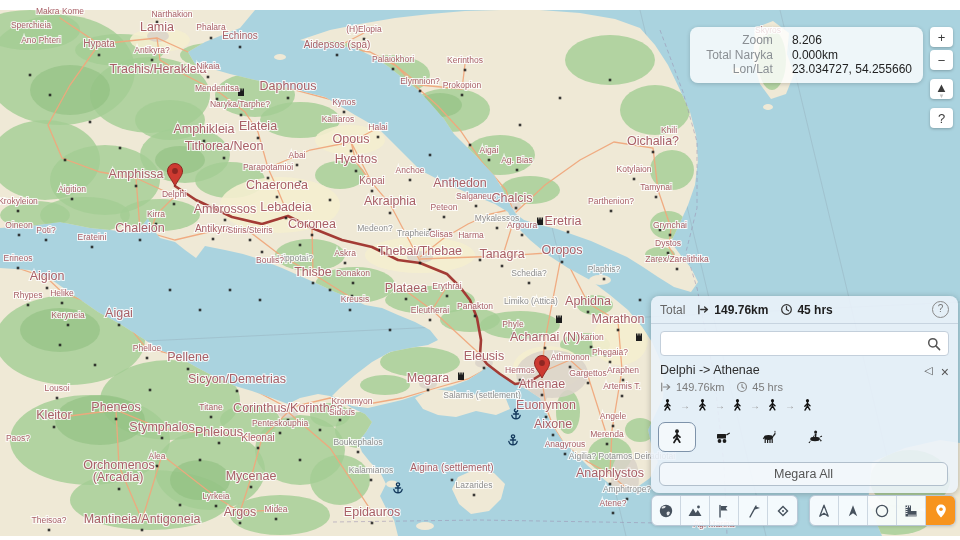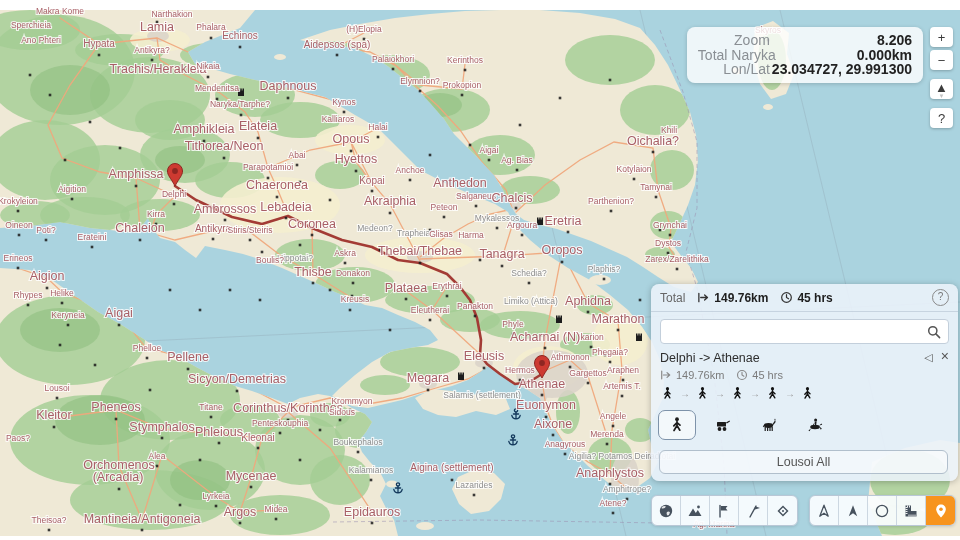--- a/index.html
+++ b/index.html
@@ -11,50 +11,50 @@
   }
   #map{position:absolute;left:0;top:0;}
   #map text{paint-order:stroke;stroke:#fff;stroke-width:2.2px;stroke-opacity:.8;
             fill:var(--label);font-family:"Liberation Sans",sans-serif;text-anchor:middle;}
   #map text.s1{font-size:8.5px;} #map text.s2{font-size:10px;} #map text.s3{font-size:12.5px;}
   #map text.g{fill:#8d8d8d;}
 
   
   .info-box{position:absolute;top:27px;right:37px;background:rgba(255,255,255,.8);
     border-radius:8px;padding:6px 11px;box-shadow:0 1px 4px rgba(0,0,0,.18);}
-  .info-box .row{display:grid;grid-template-columns:72px auto;gap:0 2px;line-height:14.5px;
-    font-size:14px;white-space:nowrap;}
+  .info-box .row{display:grid;grid-template-columns:72px auto;gap:0 19px;line-height:14.5px;
+    font-size:12px;white-space:nowrap;}
   .info-box .lab{color:#8a8f94;text-align:right;}
-  .info-box .val{color:#222;font-weight:bold;text-align:right;}
+  .info-box .val{color:#222;font-weight:normal;}
 
   
   .zctrl{position:absolute;top:27px;right:7px;width:23px;display:flex;flex-direction:column;}
   .zctrl button{width:23px;height:20px;margin-bottom:3px;background:#fff;border:none;border-radius:4px;
     box-shadow:0 1px 3px rgba(0,0,0,.25);color:#3c3c3c;font-size:13px;line-height:1;
     display:flex;flex-direction:column;align-items:center;justify-content:center;cursor:pointer;padding:0;}
   .zctrl button.gap{margin-top:6px;}
   .zctrl .sub{font-size:6px;color:#c3c3c3;line-height:4px;}
 
   
-  .panel{position:absolute;left:651px;top:284px;width:307px;height:197px;
+  .panel{position:absolute;left:651px;top:296px;width:307px;height:197px;
     background:rgba(236,243,250,.88);border-radius:8px;box-shadow:0 1px 6px rgba(0,0,0,.25);
     color:#333;font-size:12px;}
   .phead{display:flex;align-items:center;height:27px;padding:0 9px;
     border-bottom:1px solid rgba(175,190,205,.55);}
   .phead .tlab{color:#666;margin-right:12px;}
   .phead .val{color:#1e1e1e;font-weight:bold;margin:0 12px 0 4px;}
   .icn{color:#333;display:inline-block;vertical-align:-2px;}
   .help{margin-left:auto;width:15px;height:15px;border:1.2px solid #8a8a8a;border-radius:50%;
     color:#777;font-size:10px;line-height:13px;text-align:center;cursor:pointer;}
   .srow{position:relative;margin:7px 9px 0;}
   .srow input{width:100%;box-sizing:border-box;height:25px;border:1px solid #c3cfdb;border-radius:4px;
     background:#fff;padding:0 28px 0 8px;font-size:12px;outline:none;}
   .srow .sic{position:absolute;right:7px;top:5px;color:#555;cursor:pointer;}
   .card{padding:7px 9px 0;}
-  .ctitle{display:flex;align-items:flex-start;color:#2e2e2e;font-size:12.5px;}
+  .ctitle{display:flex;align-items:flex-end;color:#2e2e2e;font-size:12.5px;}
   .ctitle .cbtn{margin-left:auto;color:#555;font-size:11px;cursor:pointer;}
   .ctitle .xbtn{margin-left:8px;color:#555;font-size:14px;line-height:10px;cursor:pointer;}
   .cstats{margin-top:4px;color:#7b7b7b;font-size:11px;display:flex;align-items:center;gap:4px;}
   .cstats .icn{color:#888;}
   .legs{margin-top:5px;display:flex;align-items:center;gap:5px;color:#111;}
   .legs .arr{color:#999;font-size:10px;}
   .modes{display:flex;gap:8px;margin:9px 7px 0;}
   .mode{width:38px;height:30px;display:flex;align-items:center;justify-content:center;
     background:transparent;border:1.5px solid transparent;border-radius:7px;color:#1c1c1c;cursor:pointer;padding:0;}
   .mode.selected{border-color:#7e93aa;background:rgba(255,255,255,.55);}
@@ -612,21 +612,21 @@
     <div class="row">
       <span class="lab">Zoom</span>
       <span class="val">8.206</span>
     </div>
     <div class="row">
       <span class="lab">Total Naryka</span>
       <span class="val">0.000km</span>
     </div>
     <div class="row">
       <span class="lab">Lon/Lat</span>
-      <span class="val">23.034727, 29.991300</span>
+      <span class="val">23.034727, 54.255660</span>
     </div>
   </div>
 
 <div class="zctrl" id="zctrl">
     <button>
       <span>+</span>
     </button>
     <button>
       <span>−</span>
     </button>
@@ -711,21 +711,21 @@
         <svg width="18" height="18">
           <use href="#sym-donkey"></use>
         </svg>
       </button>
       <button class="mode">
         <svg width="18" height="18">
           <use href="#sym-rider"></use>
         </svg>
       </button>
     </div>
-  <button class="clear">Lousoi All</button>
+  <button class="clear">Megara All</button>
 </div>
 
 <div class="toolbar" id="toolbar">
     <div class="tgroup">
       <button>
         <svg width="16" height="16">
           <use href="#sym-globe"></use>
         </svg>
       </button>
       <button>

